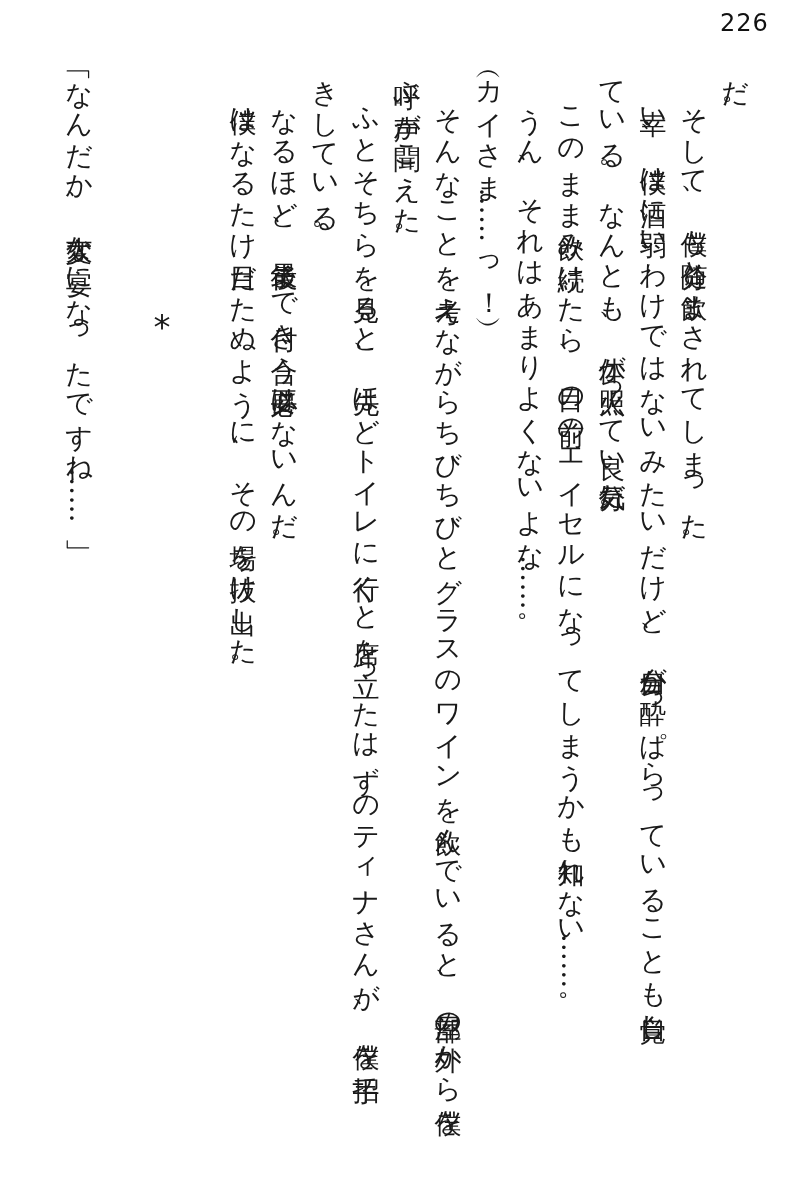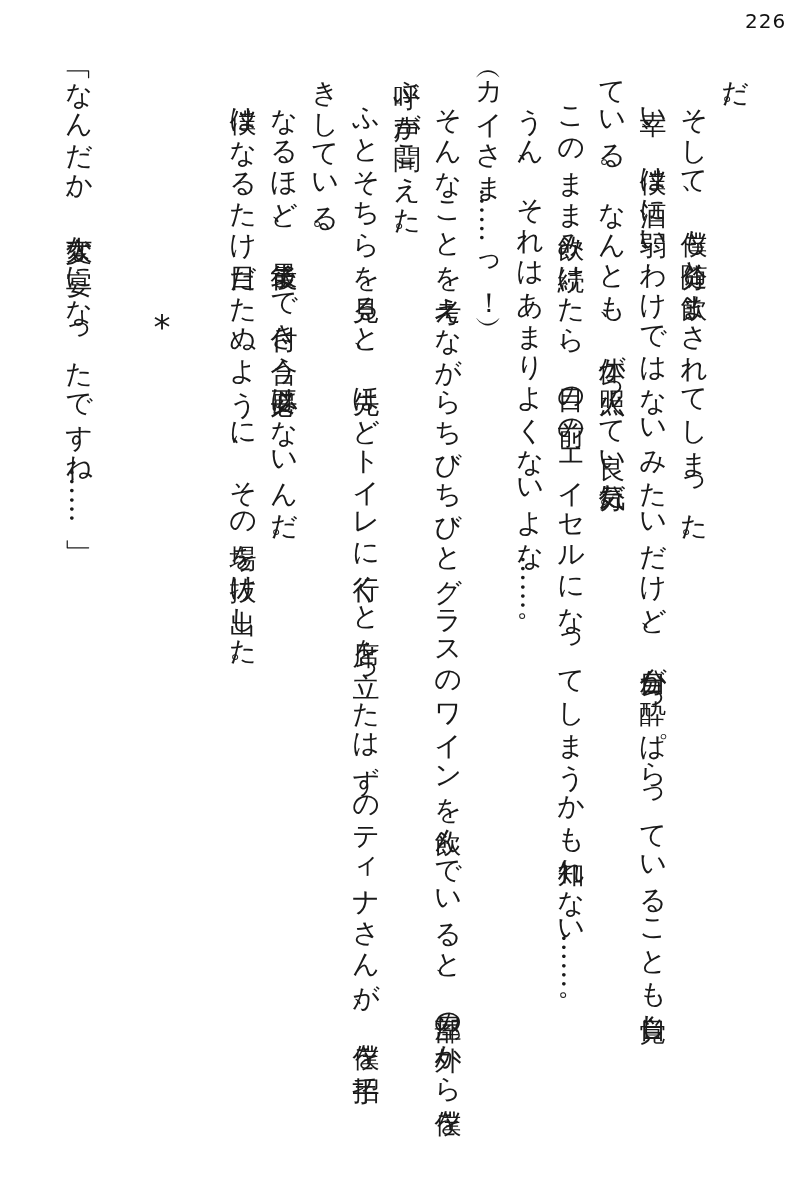--- a/index.html
+++ b/index.html
@@ -6,23 +6,23 @@
   html, body { width: 800px; height: 1200px; }
   body {
     position: relative;
     background: #ffffff;
     overflow: hidden;
     font-family: "DejaVu Serif", "Liberation Serif", serif;
   }
   .page-number {
     position: absolute;
     top: 9px;
-    left: 745px;
+    left: 720px;
     font-family: "DejaVu Sans", "Liberation Sans", sans-serif;
-    font-size: 20px;
+    font-size: 24px;
     font-weight: 500;
     letter-spacing: 1px;
     color: #111111;
   }
   .text-block {
     position: absolute;
     top: 62px;
     right: 44px;
     height: 1104px;
     writing-mode: vertical-rl;

